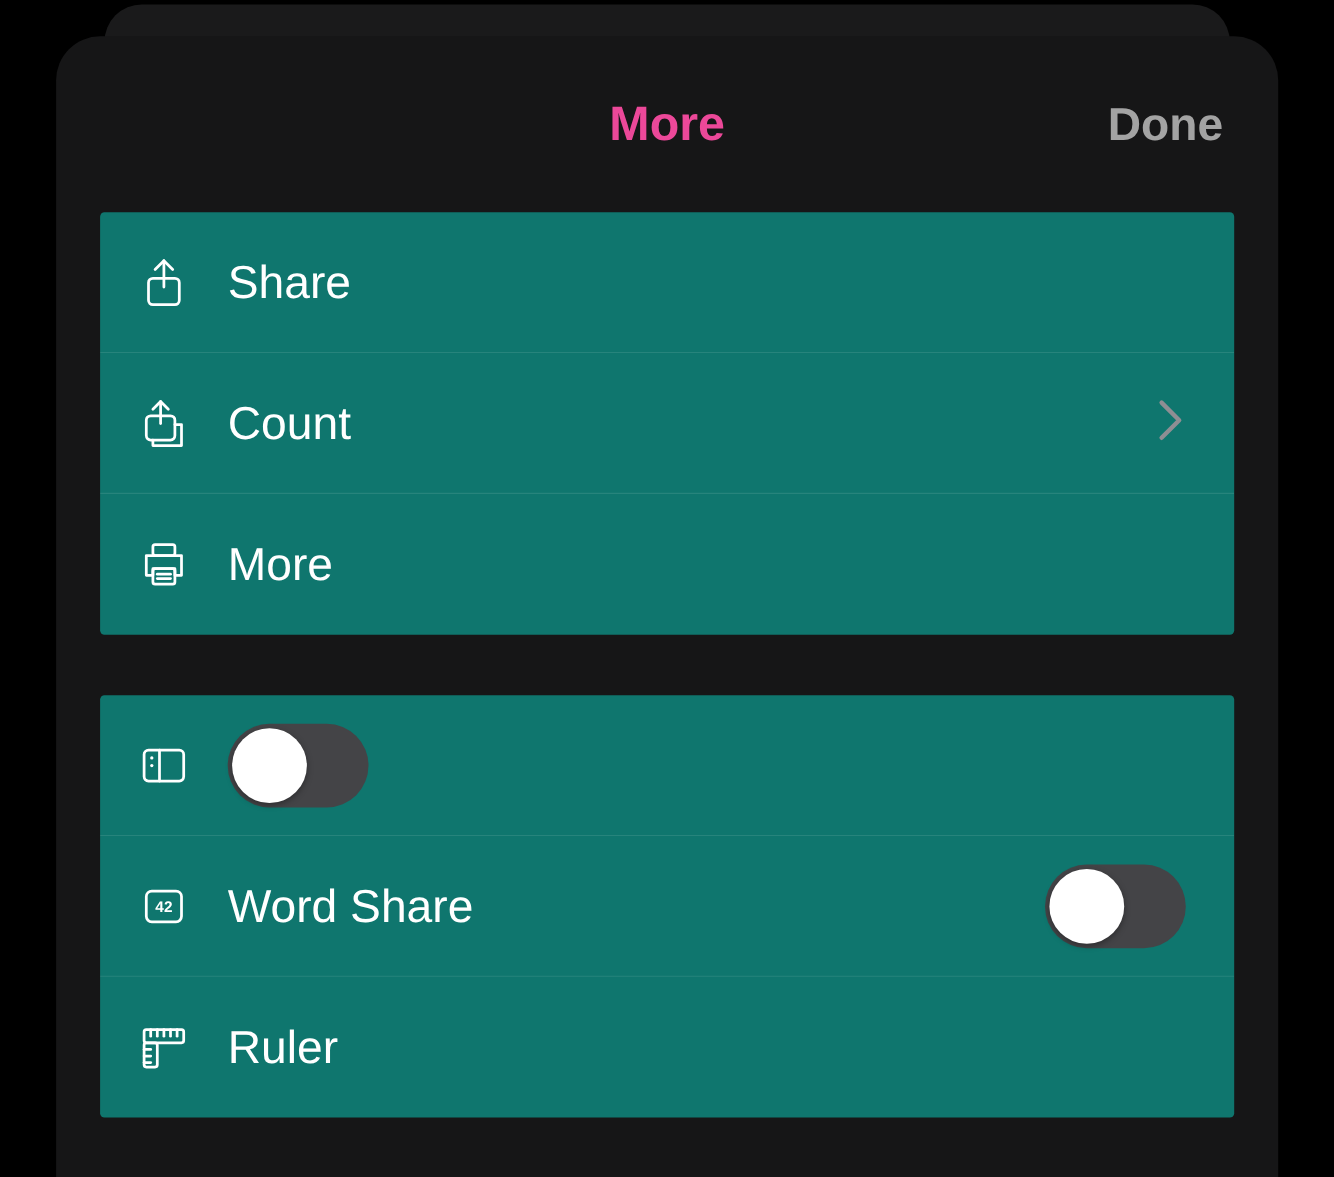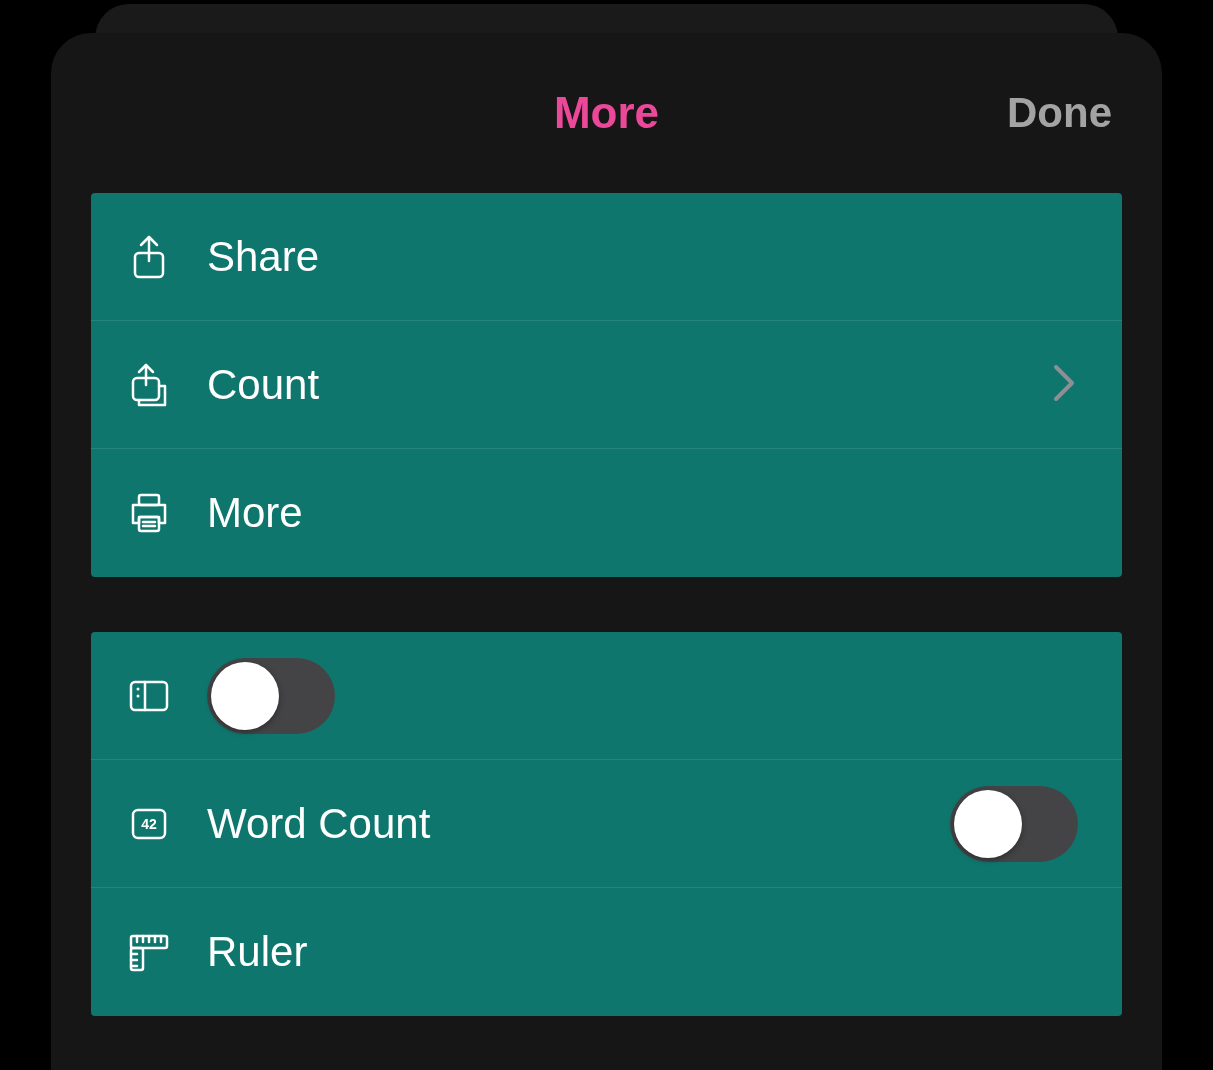--- a/index.html
+++ b/index.html
@@ -215,21 +215,21 @@
         </div>
     </div>
 
     <div class="row">
       <div class="icon-col">
         <svg viewBox="0 0 48 48">
           <rect x="8" y="10" width="32" height="28" rx="5"></rect>
           <text x="24" y="29" text-anchor="middle" class="wc-text">42</text>
         </svg>
       </div>
-      <div class="row-label">Word Count</div>
+      <div class="row-label">Word Share</div>
       <div class="toggle">
           <div class="knob"></div>
         </div>
     </div>
 
     <div class="row">
       <div class="icon-col">
         <svg viewBox="0 0 48 48">
           <rect x="6" y="8" width="36" height="12" rx="2"></rect>
           <line x1="12" y1="8" x2="12" y2="14"></line>

